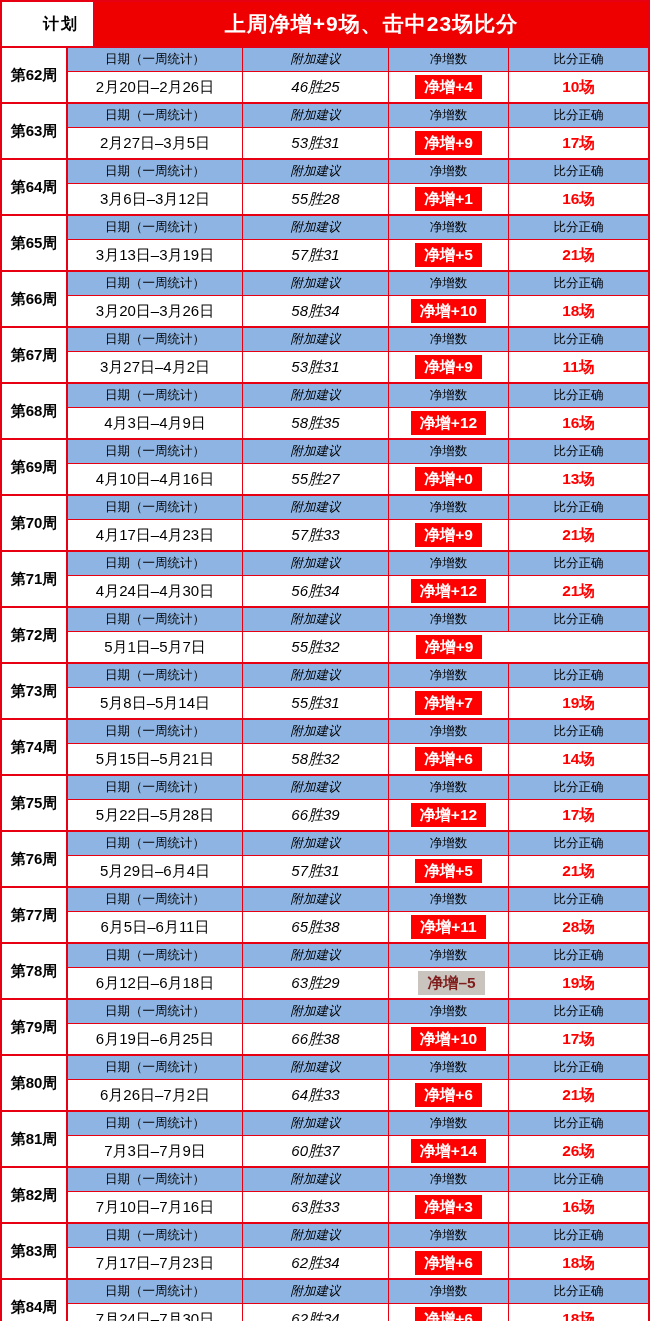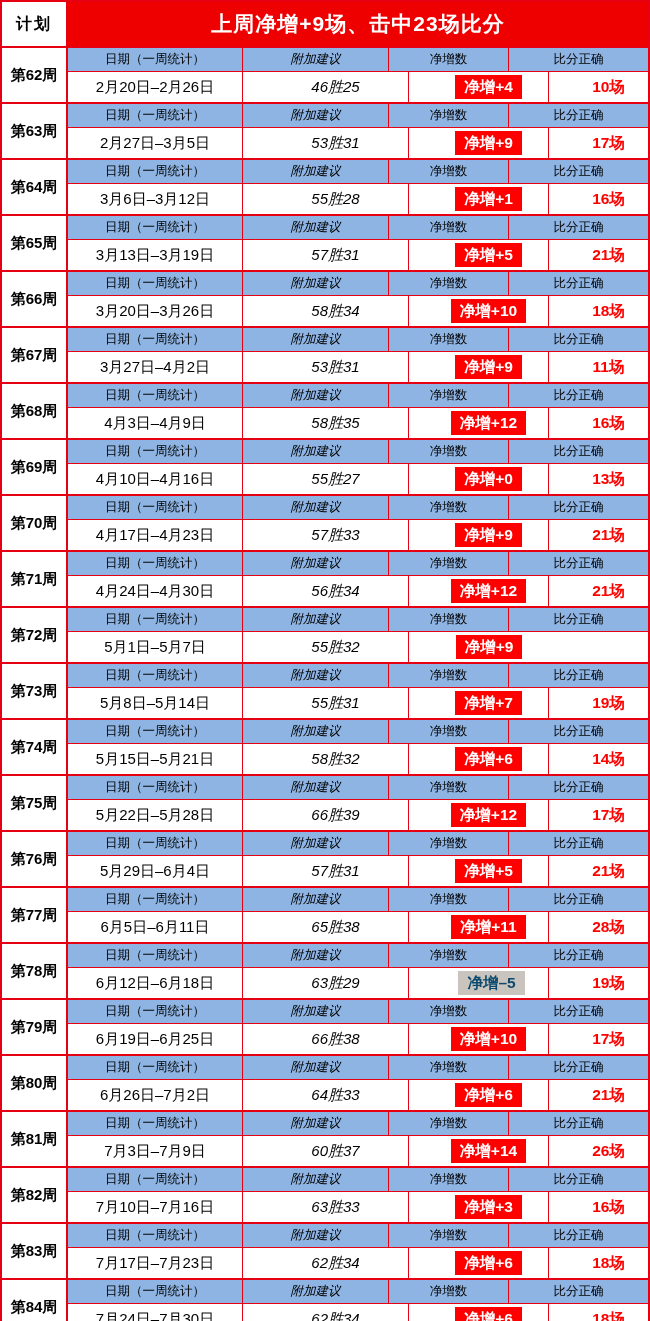--- a/index.html
+++ b/index.html
@@ -26,20 +26,21 @@
     flex: 0 0 66px;
     display: flex;
     align-items: center;
     justify-content: center;
     font-size: 16px;
     font-weight: bold;
     color: #000;
     letter-spacing: 2px;
     border-right: 2px solid #e60012;
     background: #fff;
+    margin-left: 27px;
   }
   .header-title {
     flex: 1 1 auto;
     background: #ee0000;
     color: #ffffff;
     font-size: 21px;
     font-weight: bold;
     display: flex;
     align-items: center;
     justify-content: center;
@@ -88,37 +89,37 @@
     white-space: nowrap;
   }
   .cell:last-child { border-right: none; }
   .c-date   { flex: 0 0 175px; }
   .c-extra  { flex: 0 0 146px; font-style: italic; }
   .c-net    { flex: 0 0 120px; }
   .c-score  { flex: 1 1 auto; }
 
   .row.head .cell { font-size: 12.5px; color: #000; }
 
-  .row.data { background: #ffffff; height: 30px; gap: 20px; }
+  .row.data { background: #ffffff; height: 30px; }
   .row.data .cell { font-size: 15px; }
   .row.data .c-date,
   .row.data .c-extra { color: #000; }
 
   .net-badge {
     background: #ff0000;
     color: #ffffff;
     font-weight: bold;
     font-size: 15.5px;
     padding: 2px 9px;
     line-height: 1.35;
     white-space: nowrap;
   }
   .net-badge.neg {
     background: #c9c4bd;
-    color: #0c4a6e;
+    color: #7f1d1d;
     margin-left: 6px;
   }
   .score-val {
     color: #ff0000;
     font-weight: bold;
     font-size: 15.5px;
   }
 </style>
 </head>
 <body>

